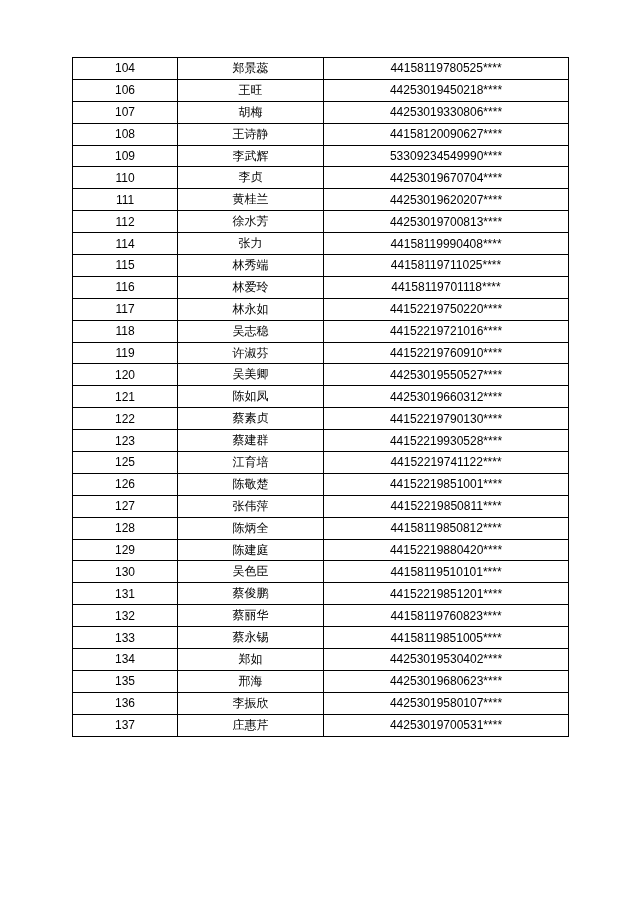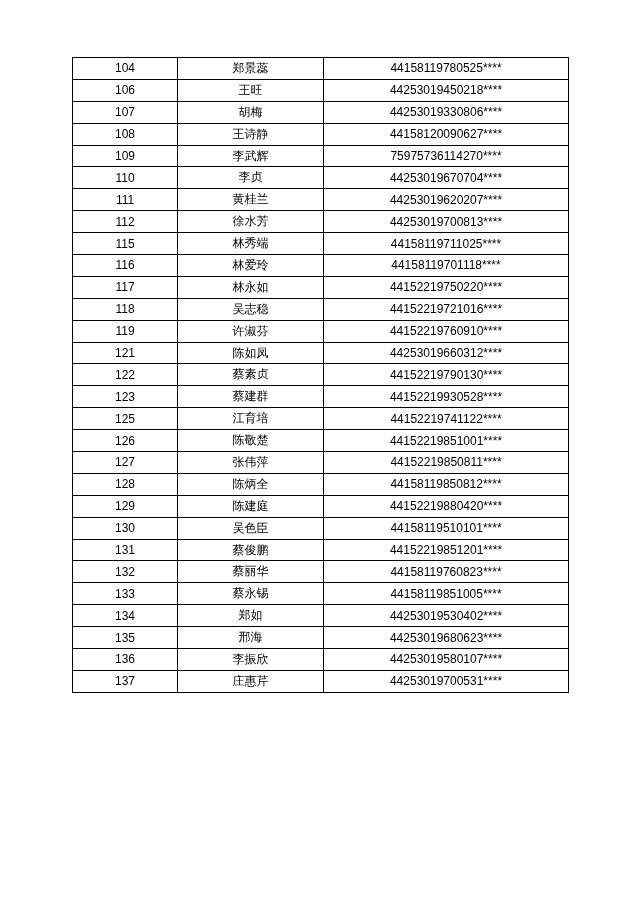--- a/index.html
+++ b/index.html
@@ -76,38 +76,43 @@
           <td>44253019330806****</td>
         </tr>
         <tr>
           <td>108</td>
           <td>王诗静</td>
           <td>44158120090627****</td>
         </tr>
         <tr>
           <td>109</td>
           <td>李武辉</td>
-          <td>75975736114270****</td>
+          <td>53309234549990****</td>
         </tr>
         <tr>
           <td>110</td>
           <td>李贞</td>
           <td>44253019670704****</td>
         </tr>
         <tr>
           <td>111</td>
           <td>黄桂兰</td>
           <td>44253019620207****</td>
         </tr>
         <tr>
           <td>112</td>
           <td>徐水芳</td>
           <td>44253019700813****</td>
         </tr>
         <tr>
+          <td>114</td>
+          <td>张力</td>
+          <td>44158119990408****</td>
+        </tr>
+        <tr>
           <td>115</td>
           <td>林秀端</td>
           <td>44158119711025****</td>
         </tr>
         <tr>
           <td>116</td>
           <td>林爱玲</td>
           <td>44158119701118****</td>
         </tr>
         <tr>
@@ -119,20 +124,25 @@
           <td>118</td>
           <td>吴志稳</td>
           <td>44152219721016****</td>
         </tr>
         <tr>
           <td>119</td>
           <td>许淑芬</td>
           <td>44152219760910****</td>
         </tr>
         <tr>
+          <td>120</td>
+          <td>吴美卿</td>
+          <td>44253019550527****</td>
+        </tr>
+        <tr>
           <td>121</td>
           <td>陈如凤</td>
           <td>44253019660312****</td>
         </tr>
         <tr>
           <td>122</td>
           <td>蔡素贞</td>
           <td>44152219790130****</td>
         </tr>
         <tr>

